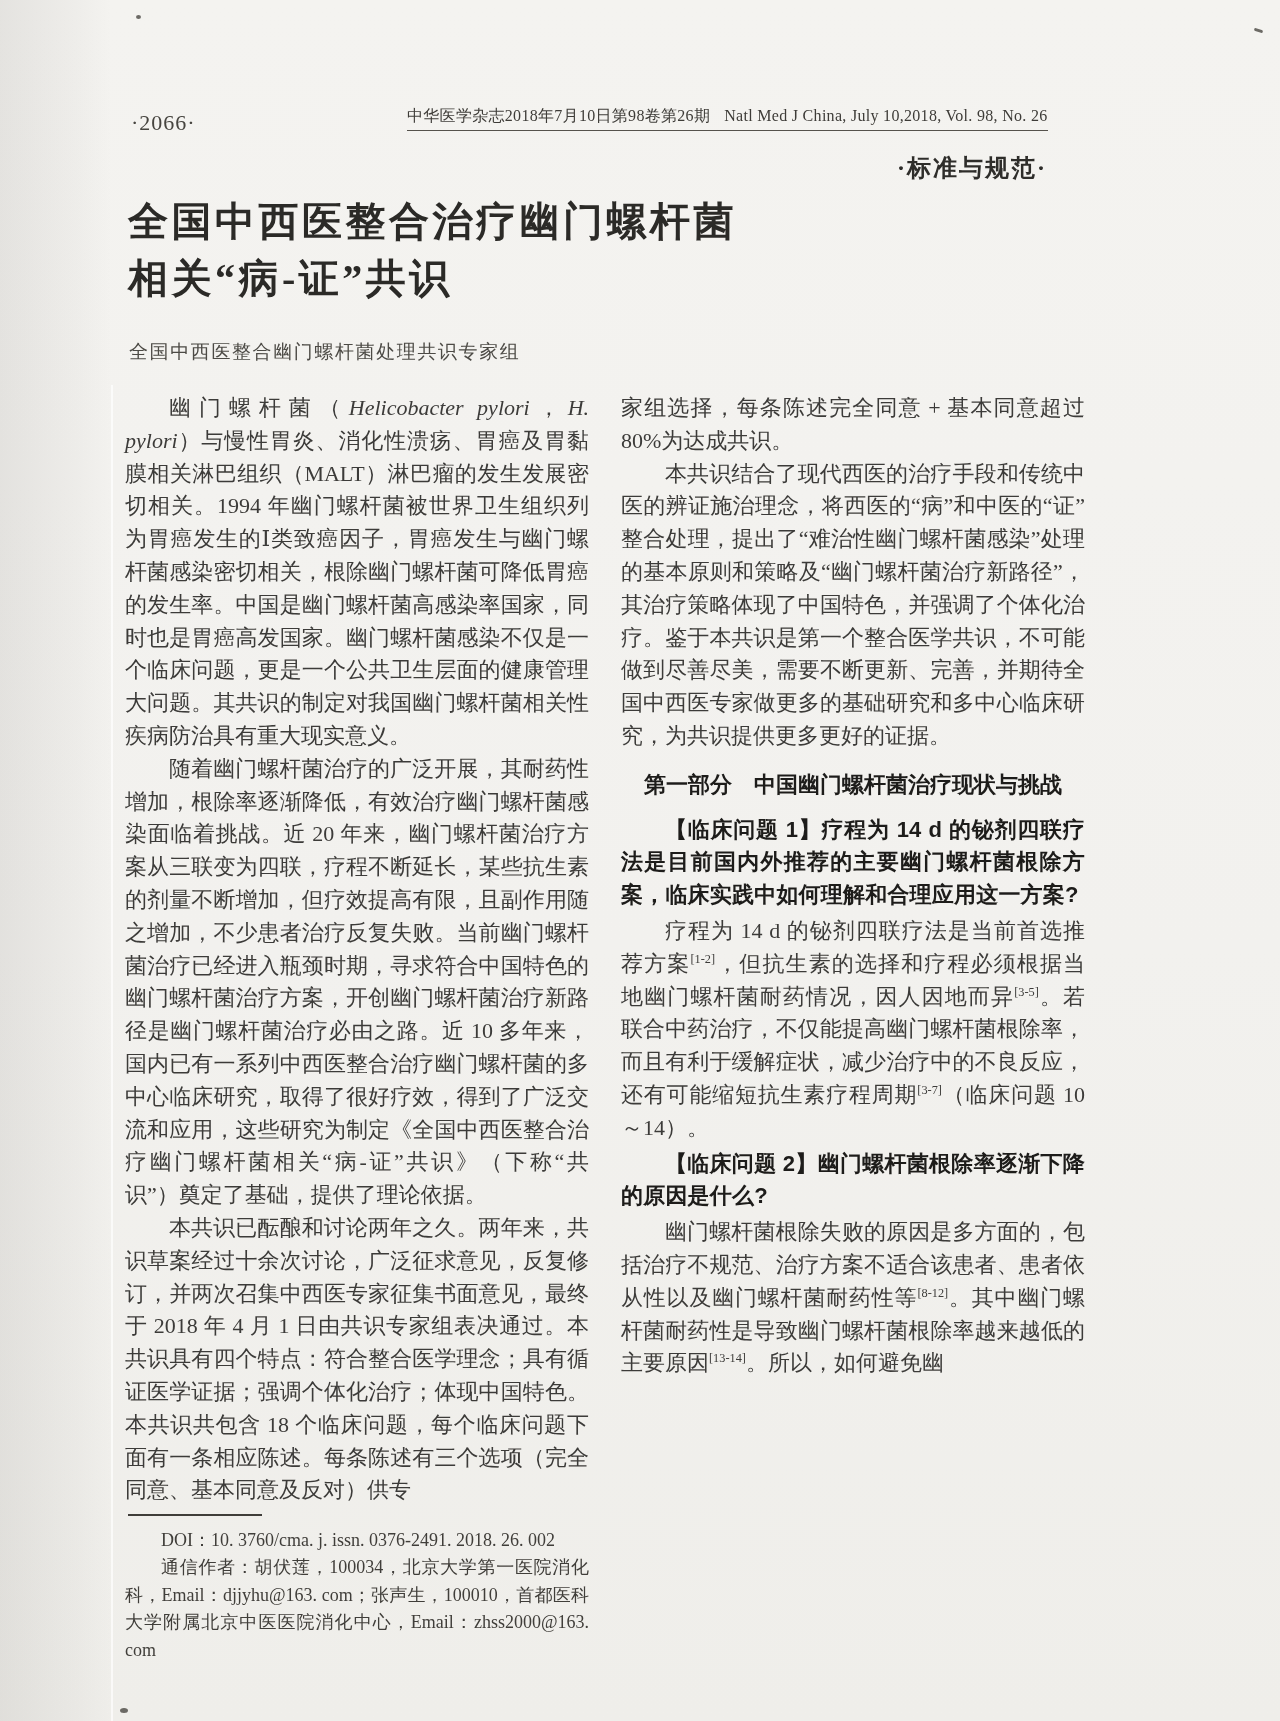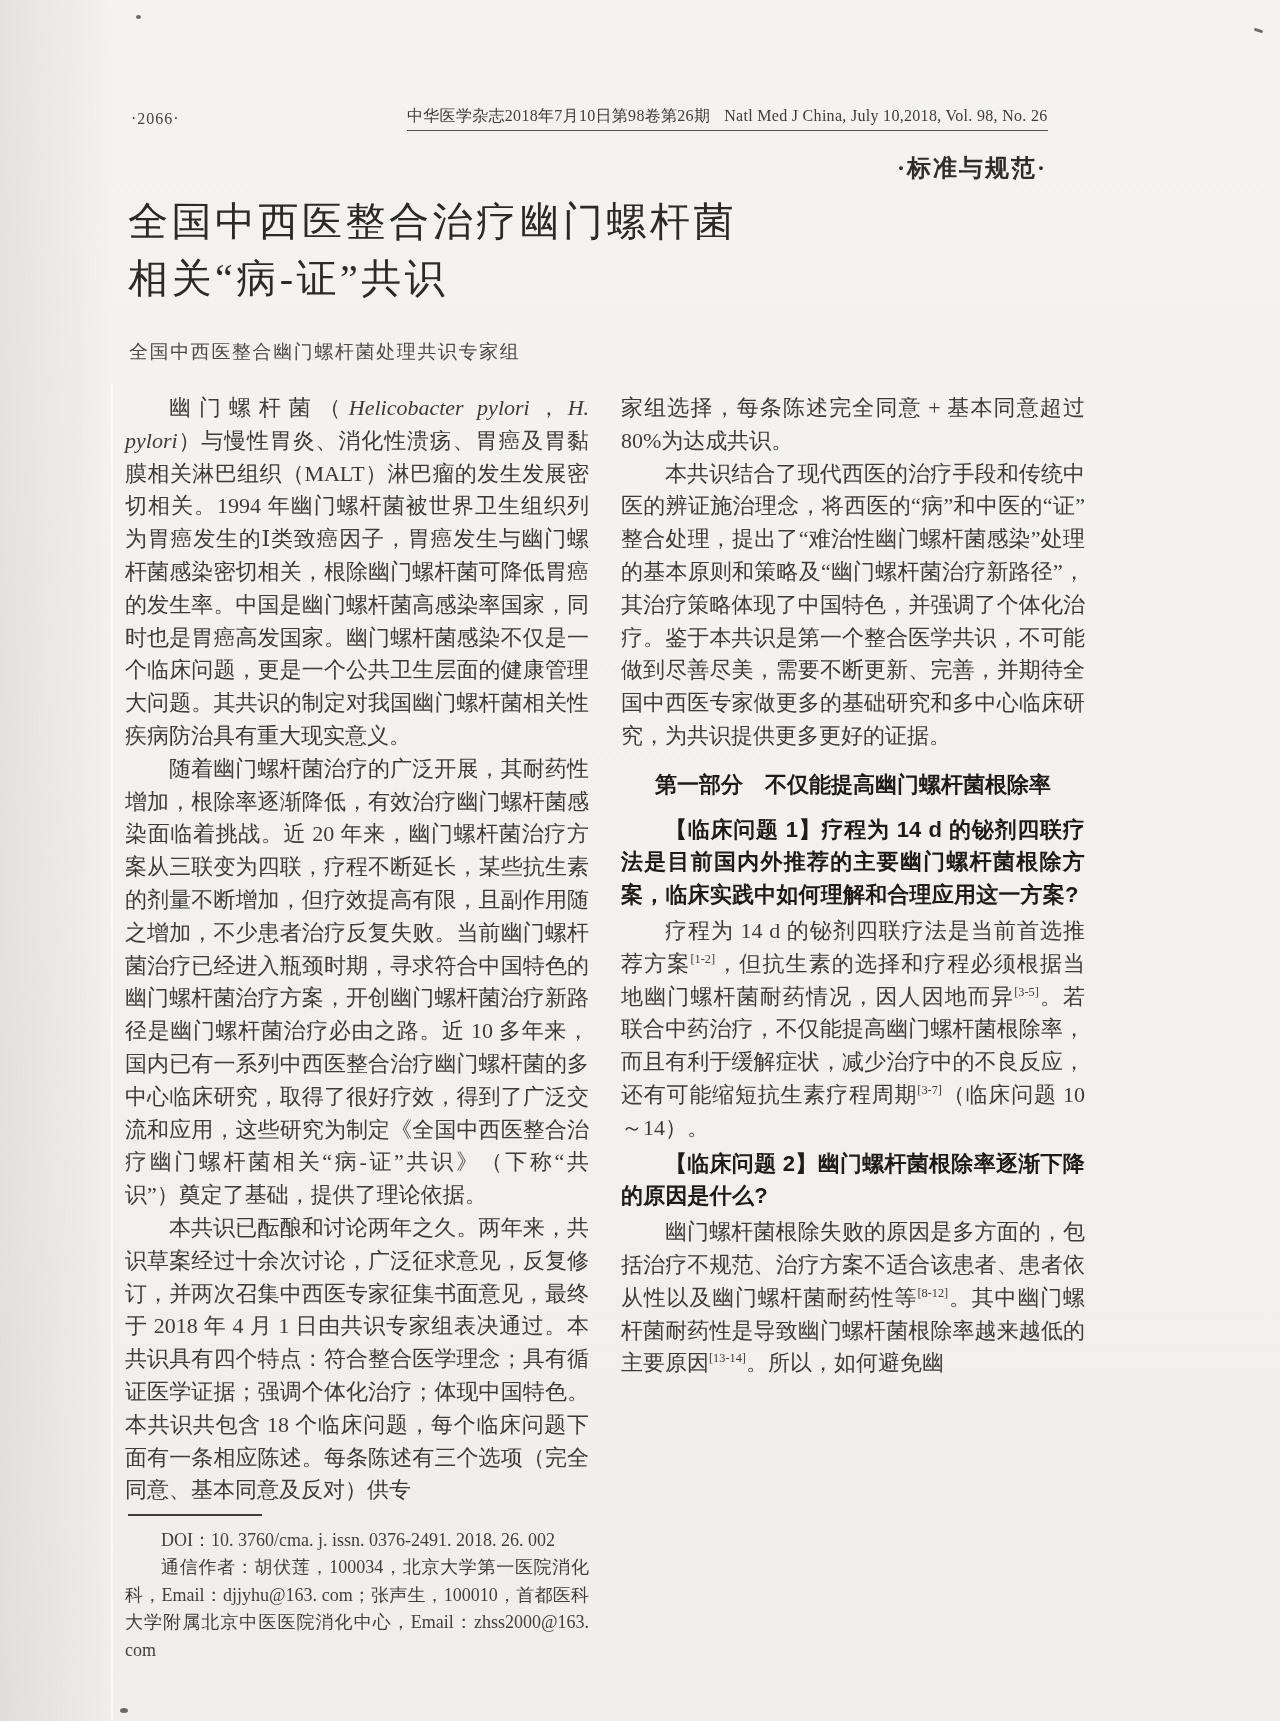--- a/index.html
+++ b/index.html
@@ -25,38 +25,38 @@
     background:rgba(255,255,255,0.65);pointer-events:none;
   }
   .speck{position:absolute;background:#4a4742;border-radius:50%;opacity:.8;}
   .speck.s1{left:136px;top:15px;width:5px;height:4px;}
   .speck.s2{left:1254px;top:29px;width:9px;height:3px;border-radius:2px;transform:rotate(18deg);}
   .speck.s3{left:120px;top:1708px;width:8px;height:5px;}
 
   
   .page-num{
     position:absolute;left:131px;top:110px;
-    font-size:16px;letter-spacing:1px;color:#46443f;
+    font-size:22px;letter-spacing:1px;color:#46443f;
   }
   .journal-line{
     position:absolute;left:407px;top:106px;
     font-size:16px;color:#3e3c38;
     padding-bottom:3px;border-bottom:1.5px solid #55524c;
     white-space:nowrap;letter-spacing:0.3px;
   }
   .journal-line .en{margin-left:14px;}
   .col-label{
     position:absolute;top:152px;right:233px;
     font-size:24px;font-weight:600;letter-spacing:2px;color:#2e2d2a;
   }
 
   
   .title{
     position:absolute;left:128px;top:193px;margin:0;
-    font-size:40px;line-height:57px;font-weight:400;
+    font-size:40px;line-height:57px;font-weight:700;
     letter-spacing:3.5px;color:#2b2a27;
   }
   .title .t-line{display:block;}
   .byline{
     position:absolute;left:129px;top:339px;
     font-size:19px;letter-spacing:1.6px;color:#4c4a45;
   }
 
   
   .columns{
@@ -131,21 +131,21 @@
         <div class="fn-rule"></div>
         <p class="fn-line">DOI：10. 3760/cma. j. issn. 0376-2491. 2018. 26. 002</p>
         <p class="fn-line">通信作者：胡伏莲，100034，北京大学第一医院消化科，Email：djjyhu@163. com；张声生，100010，首都医科大学附属北京中医医院消化中心，Email：zhss2000@163. com</p>
       </footer>
     </section>
 
     <section class="col col-right">
       <div class="col-text">
           <p class="block para-cont"><span>家组选择，每条陈述完全同意 + 基本同意超过 80%为达成共识。</span></p>
           <p class="block para"><span>本共识结合了现代西医的治疗手段和传统中医的辨证施治理念，将西医的“病”和中医的“证”整合处理，提出了“难治性幽门螺杆菌感染”处理的基本原则和策略及“幽门螺杆菌治疗新路径”，其治疗策略体现了中国特色，并强调了个体化治疗。鉴于本共识是第一个整合医学共识，不可能做到尽善尽美，需要不断更新、完善，并期待全国中西医专家做更多的基础研究和多中心临床研究，为共识提供更多更好的证据。</span></p>
-          <p class="block section-title"><span>第一部分　不仅能提高幽门螺杆菌根除率</span></p>
+          <p class="block section-title"><span>第一部分　中国幽门螺杆菌治疗现状与挑战</span></p>
           <p class="block question"><span>【临床问题 1】疗程为 14 d 的铋剂四联疗法是目前国内外推荐的主要幽门螺杆菌根除方案，临床实践中如何理解和合理应用这一方案?</span></p>
           <p class="block para"><span>疗程为 14 d 的铋剂四联疗法是当前首选推荐方案</span><sup>[1-2]</sup><span>，但抗生素的选择和疗程必须根据当地幽门螺杆菌耐药情况，因人因地而异</span><sup>[3-5]</sup><span>。若联合中药治疗，不仅能提高幽门螺杆菌根除率，而且有利于缓解症状，减少治疗中的不良反应，还有可能缩短抗生素疗程周期</span><sup>[3-7]</sup><span>（临床问题 10～14）。</span></p>
           <p class="block question"><span>【临床问题 2】幽门螺杆菌根除率逐渐下降的原因是什么?</span></p>
           <p class="block para"><span>幽门螺杆菌根除失败的原因是多方面的，包括治疗不规范、治疗方案不适合该患者、患者依从性以及幽门螺杆菌耐药性等</span><sup>[8-12]</sup><span>。其中幽门螺杆菌耐药性是导致幽门螺杆菌根除率越来越低的主要原因</span><sup>[13-14]</sup><span>。所以，如何避免幽</span></p>
         </div>
     </section>
 
   </main>
 
 </div>

